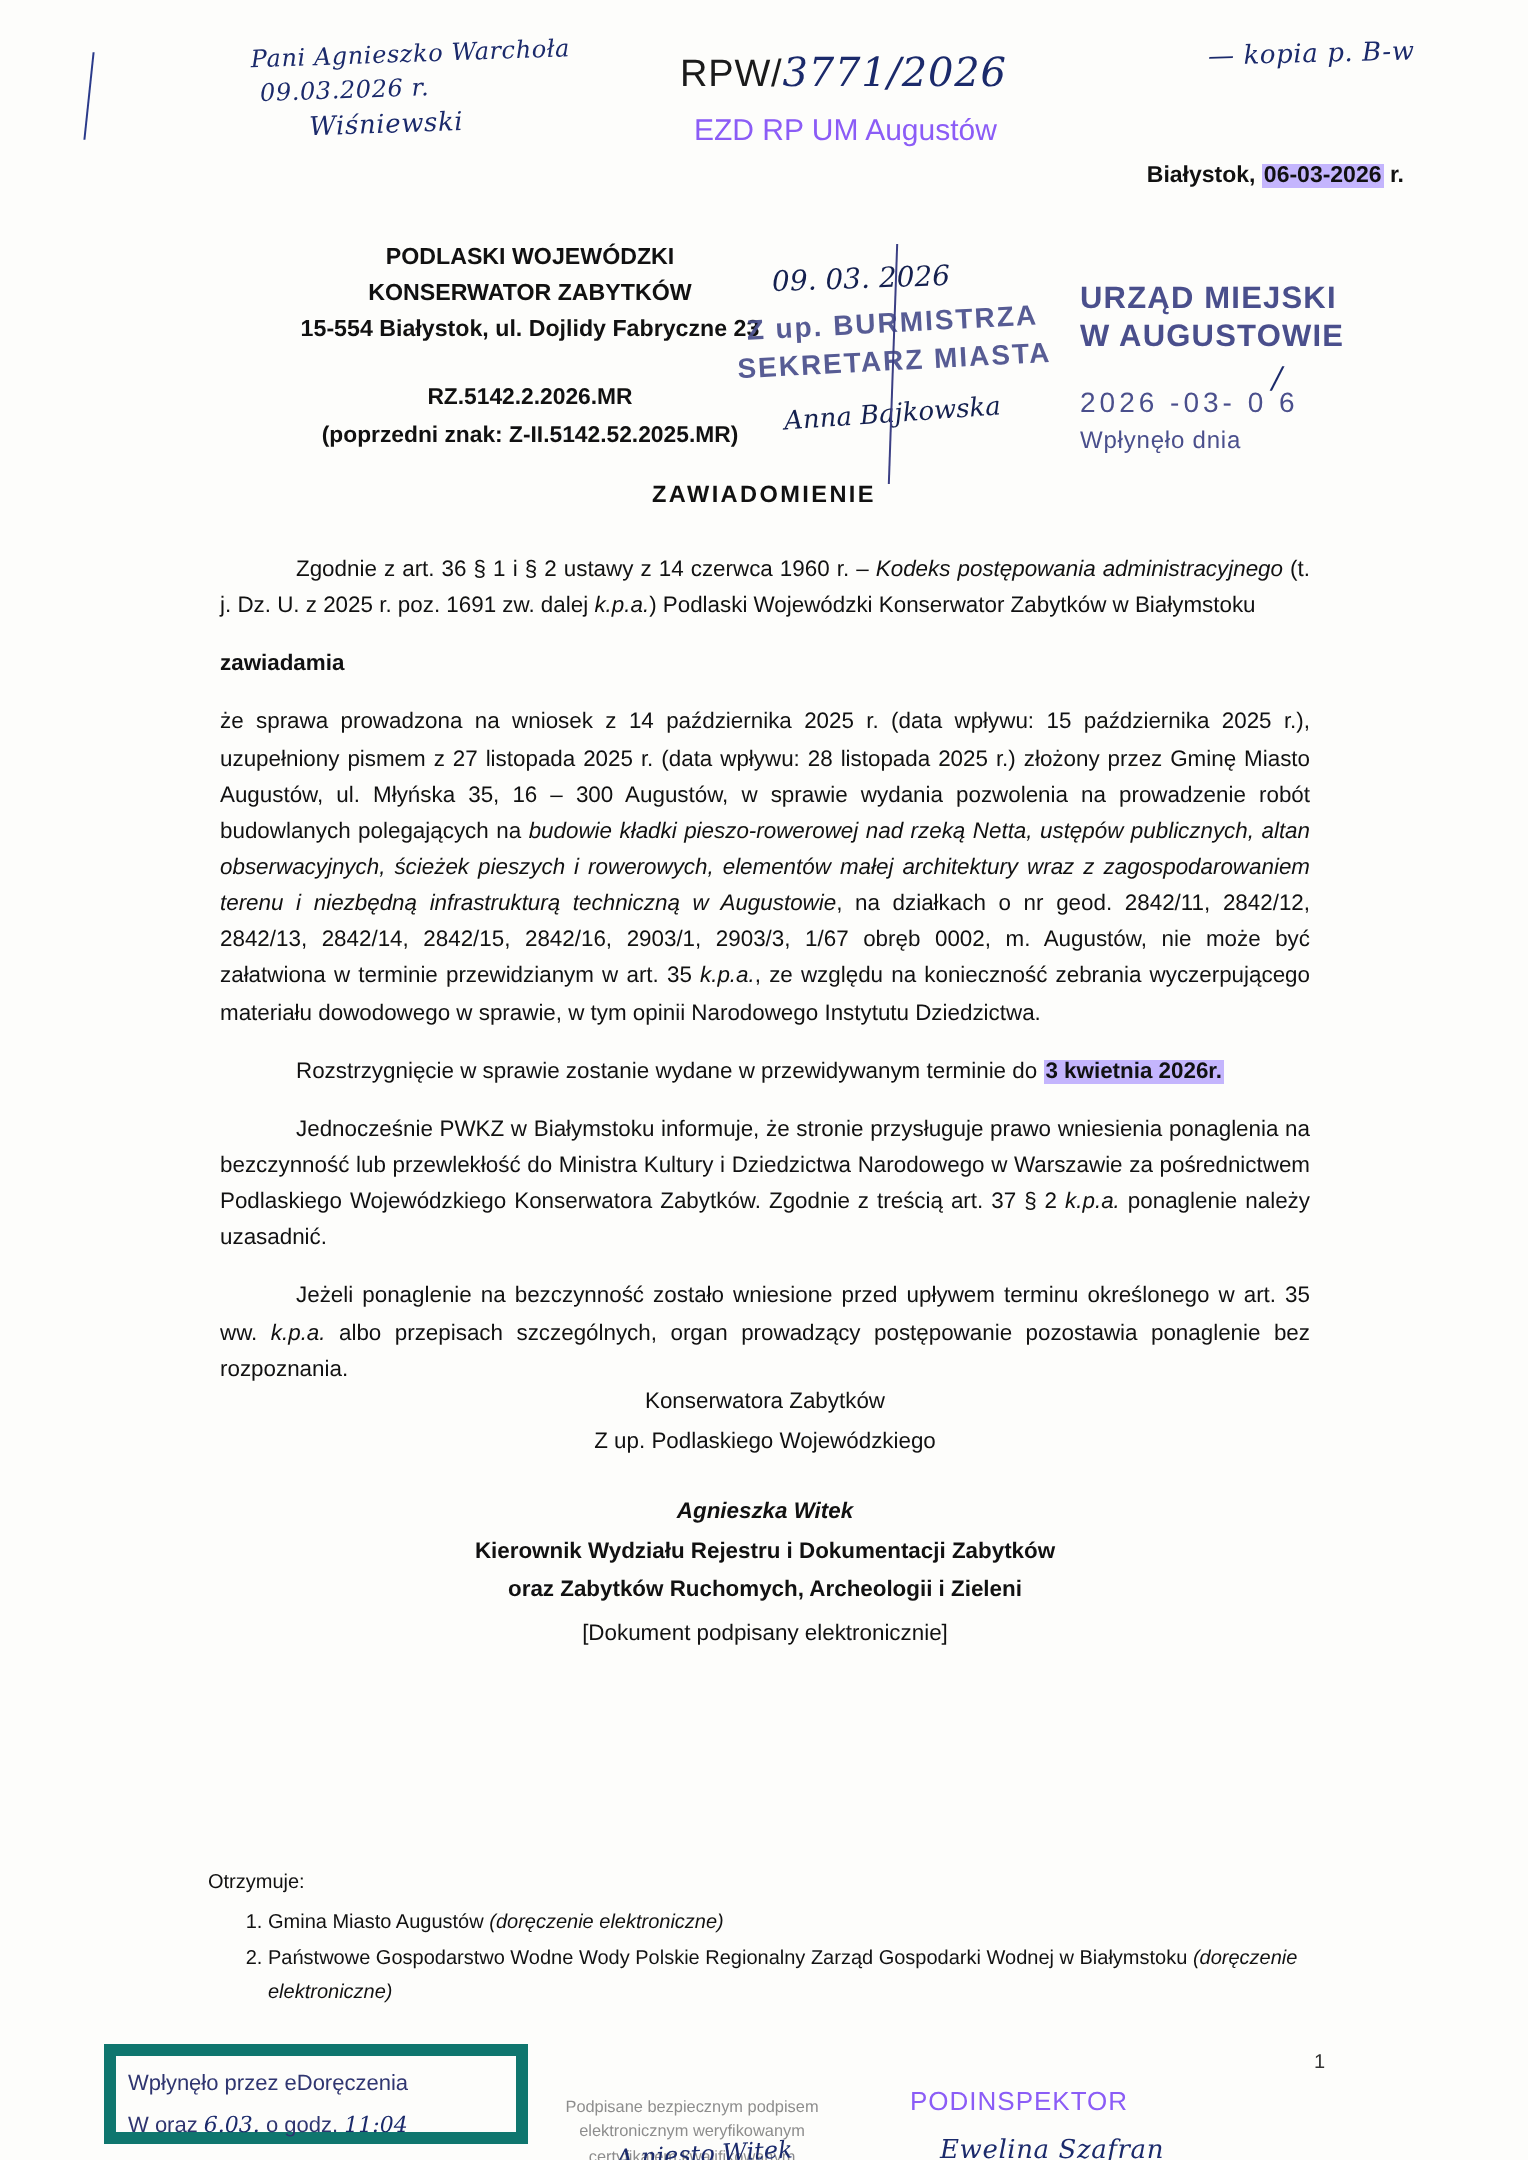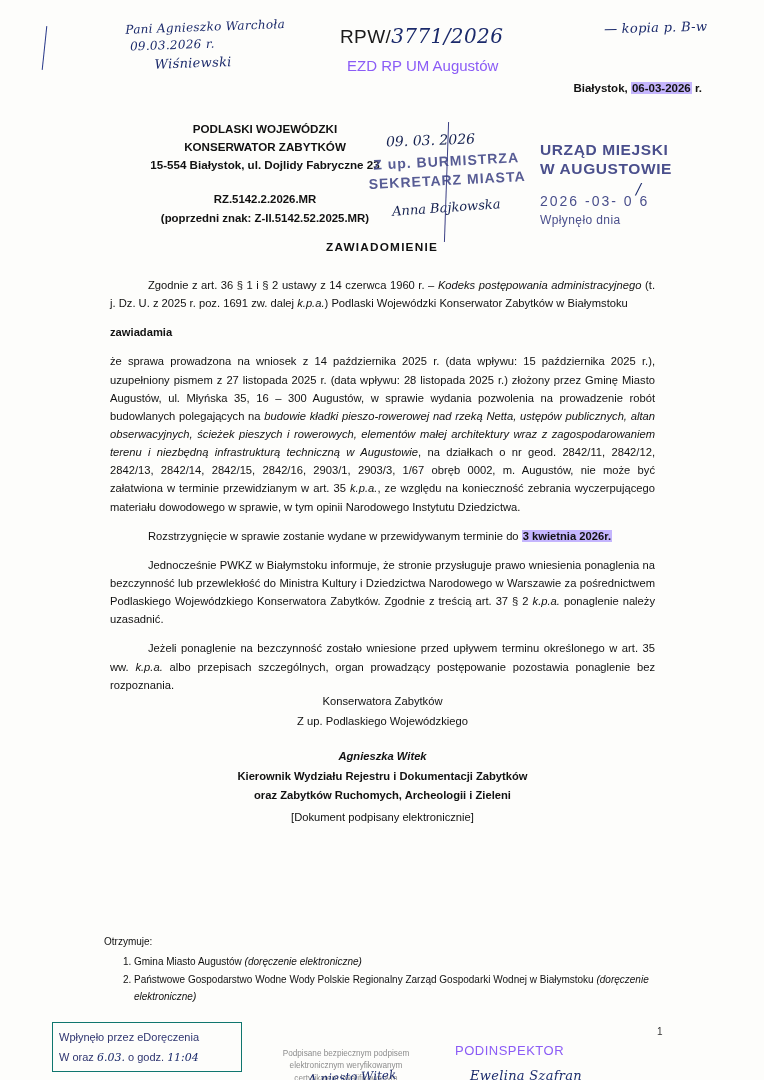--- a/index.html
+++ b/index.html
@@ -247,23 +247,23 @@
   .recipients ol {
     margin: 0;
     padding-left: 30px;
   }
   .recipients li { margin-bottom: 2px; }
   
   .box-edor {
     position: absolute;
     left: 52px;
     top: 1022px;
-    width: 190px;
+    width: 212px;
     height: 50px;
-    border: 1px solid #0f766e;
+    border: 6px solid #0f766e;
     color: #2f3570;
     font-size: 11px;
     padding: 5px 6px 0 6px;
     box-sizing: border-box;
     line-height: 1.8;
   }
   .box-edor .hand-in {
     font-family: "DejaVu Serif", serif;
     font-style: italic;
     color: #1b2a6b;

